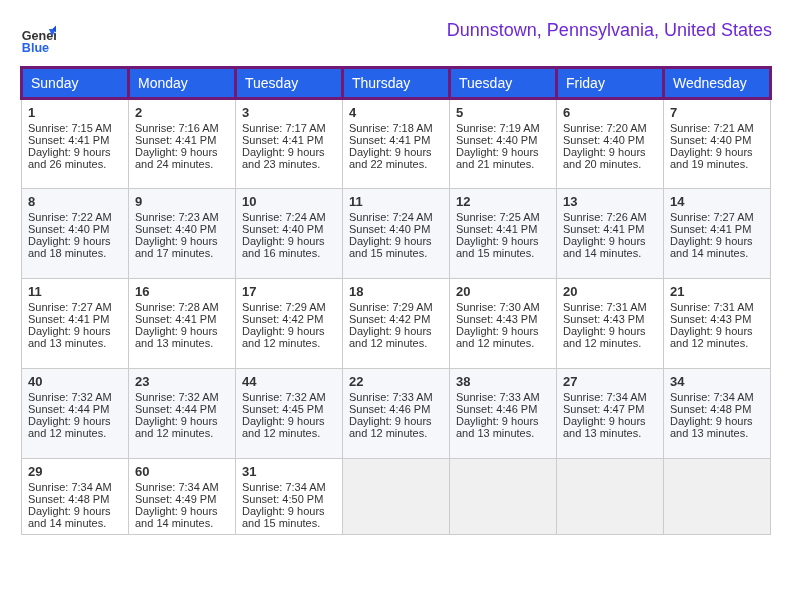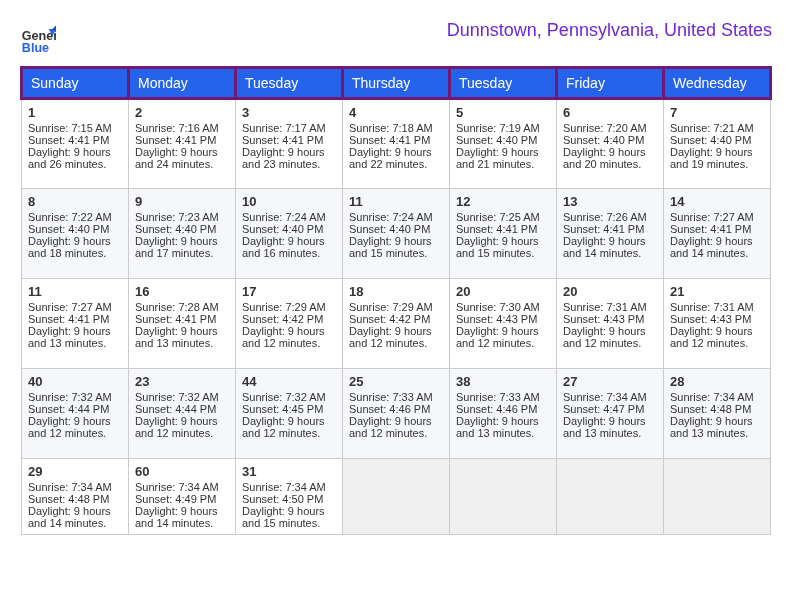--- a/index.html
+++ b/index.html
@@ -203,33 +203,33 @@
       </td>
         <td>
         <span class="day-num">23</span>
         <span>Sunrise: 7:32 AM<br>Sunset: 4:44 PM<br>Daylight: 9 hours<br>and 12 minutes.</span>
       </td>
         <td>
         <span class="day-num">44</span>
         <span>Sunrise: 7:32 AM<br>Sunset: 4:45 PM<br>Daylight: 9 hours<br>and 12 minutes.</span>
       </td>
         <td>
-        <span class="day-num">25</span>
+        <span class="day-num">22</span>
         <span>Sunrise: 7:33 AM<br>Sunset: 4:46 PM<br>Daylight: 9 hours<br>and 12 minutes.</span>
       </td>
         <td>
         <span class="day-num">38</span>
         <span>Sunrise: 7:33 AM<br>Sunset: 4:46 PM<br>Daylight: 9 hours<br>and 13 minutes.</span>
       </td>
         <td>
         <span class="day-num">27</span>
         <span>Sunrise: 7:34 AM<br>Sunset: 4:47 PM<br>Daylight: 9 hours<br>and 13 minutes.</span>
       </td>
         <td>
-        <span class="day-num">28</span>
+        <span class="day-num">34</span>
         <span>Sunrise: 7:34 AM<br>Sunset: 4:48 PM<br>Daylight: 9 hours<br>and 13 minutes.</span>
       </td>
       </tr>
       <tr class="last-row">
         <td>
         <span class="day-num">29</span>
         <span>Sunrise: 7:34 AM<br>Sunset: 4:48 PM<br>Daylight: 9 hours<br>and 14 minutes.</span>
       </td>
         <td>
         <span class="day-num">60</span>

